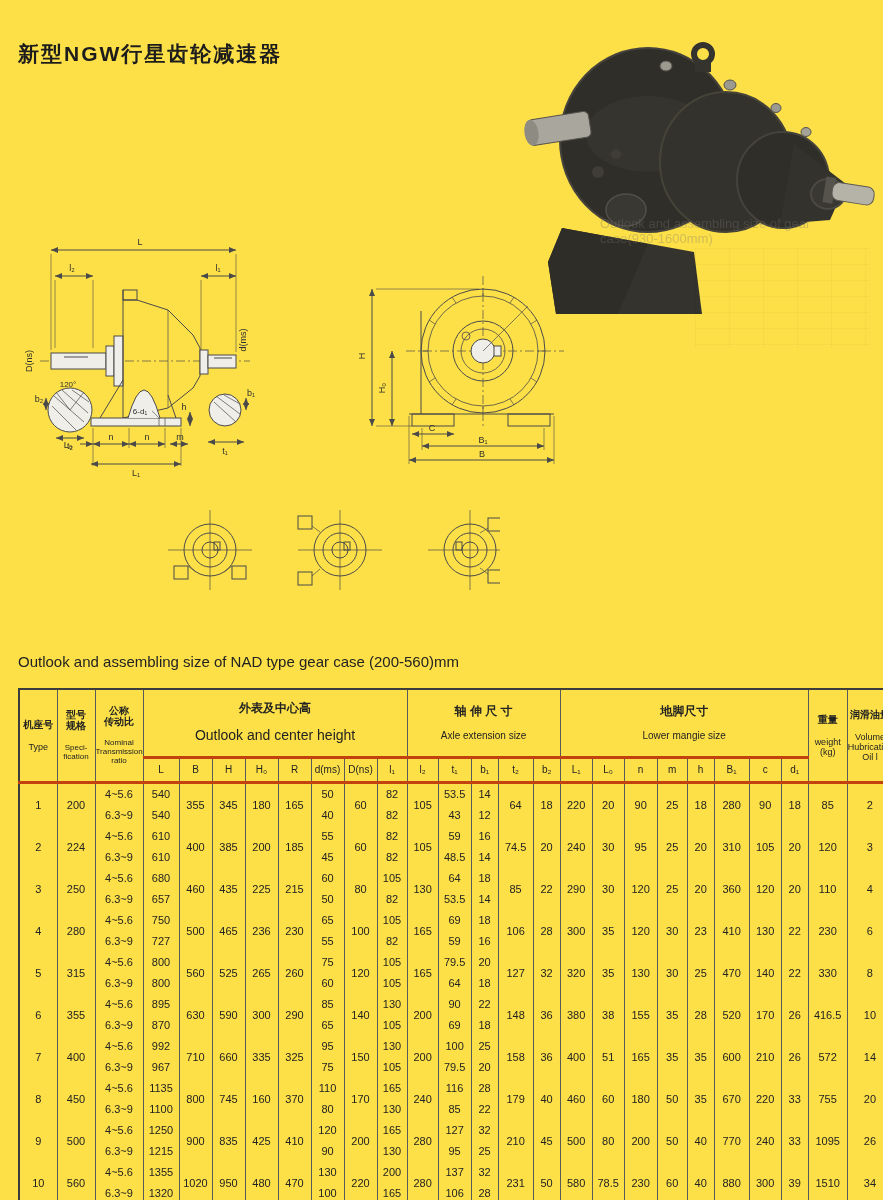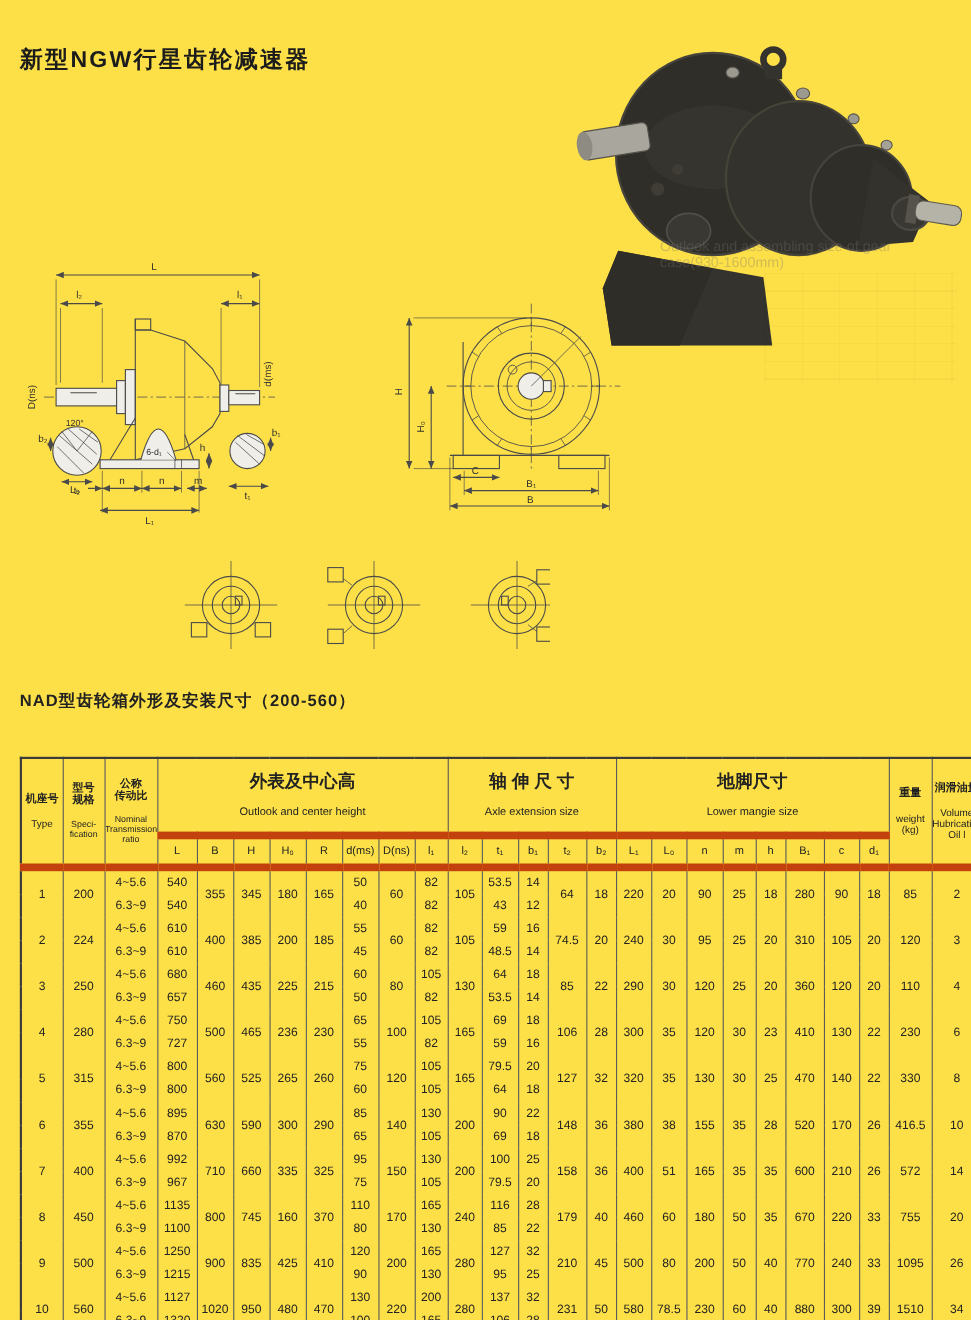--- a/index.html
+++ b/index.html
@@ -28,25 +28,25 @@
   
   .dim-table{
     position:absolute; left:18px; top:688px; width:849px;
     border-collapse:collapse; table-layout:fixed;
     border:2px solid #3c3c3c; font-size:11px; color:#222;
   }
   .dim-table th, .dim-table td{
     border-left:1px solid #5a5a5a; text-align:center; vertical-align:middle;
     padding:0; font-weight:normal; overflow:hidden; white-space:pre-line; line-height:1.12;
   }
-  .dim-table thead th{border-bottom:7px solid #c2410c;}
+  .dim-table thead th{border-bottom:3px solid #c2410c;}
   .dim-table thead tr.h1 th{height:40px;}
   .dim-table thead tr.h2 th{height:22px; font-size:10px;}
   .dim-table tbody td{height:21px;}
-  .zh{font-size:16px; font-weight:bold; white-space:pre-line;}
+  .zh{font-size:12px; font-weight:bold; white-space:pre-line;}
   .en{font-size:9px; white-space:pre-line;}
   .zh.sm{font-size:10px;}
   .en.sm{font-size:8px;}
 </style>
 </head>
 <body>
 
 <div class="page">
 
   <div class="title-zh">新型NGW行星齿轮减速器</div>
@@ -253,21 +253,21 @@
         <circle cx="330" cy="52" r="17"></circle>
         <circle cx="330" cy="52" r="8"></circle>
       <rect x="316" y="44" width="6" height="8"></rect>
       <rect x="348" y="20" width="14" height="13"></rect>
         <rect x="348" y="72" width="14" height="13"></rect>
       <line x1="348" y1="30" x2="340" y2="35" stroke-width="0.7"></line>
         <line x1="348" y1="76" x2="340" y2="70" stroke-width="0.7"></line>
     </g>
   </svg>
 
-  <div class="section-zh">NAD型齿轮箱外形及安装尺寸（200-560）</div>
+  <div class="section-en">Outlook and assembling size of NAD type gear case (200-560)mm</div>
 
   <table class="dim-table">
     <colgroup>
       <col style="width:38px">
         <col style="width:38px">
         <col style="width:48px">
       <col style="width:36px">
         <col style="width:33px">
         <col style="width:33px">
         <col style="width:33px">
@@ -305,21 +305,21 @@
         </th>
         <th rowspan="2">
           <div class="zh sm">公称
 传动比</div>
           <div class="en sm">Nominal
 Transmission
 ratio</div>
         </th>
         <th colspan="8">
           <div class="zh">外表及中心高</div>
-          <div class="en" style="font-size:10px">Outlook and center height</div>
+          <div class="en" style="font-size:14px">Outlook and center height</div>
         </th>
         <th colspan="5">
           <div class="zh">轴 伸 尺 寸</div>
           <div class="en" style="font-size:10px">Axle extension size</div>
         </th>
         <th colspan="8">
           <div class="zh">地脚尺寸</div>
           <div class="en" style="font-size:10px">Lower mangie size</div>
         </th>
         <th rowspan="2">
@@ -680,21 +680,21 @@
           <td>1215</td>
           <td>90</td>
           <td>130</td>
           <td>95</td>
           <td>25</td>
         </tr>
         <tr>
           <td rowspan="2">10</td>
           <td rowspan="2">560</td>
           <td>4~5.6</td>
-          <td>1127</td>
+          <td>1355</td>
           <td rowspan="2">1020</td>
           <td rowspan="2">950</td>
           <td rowspan="2">480</td>
           <td rowspan="2">470</td>
           <td>130</td>
           <td rowspan="2">220</td>
           <td>200</td>
           <td rowspan="2">280</td>
           <td>137</td>
           <td>32</td>

